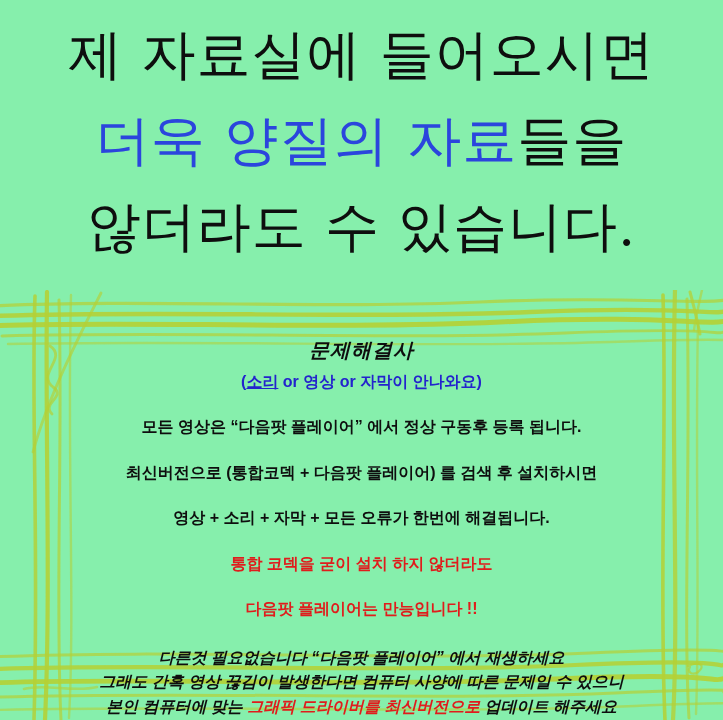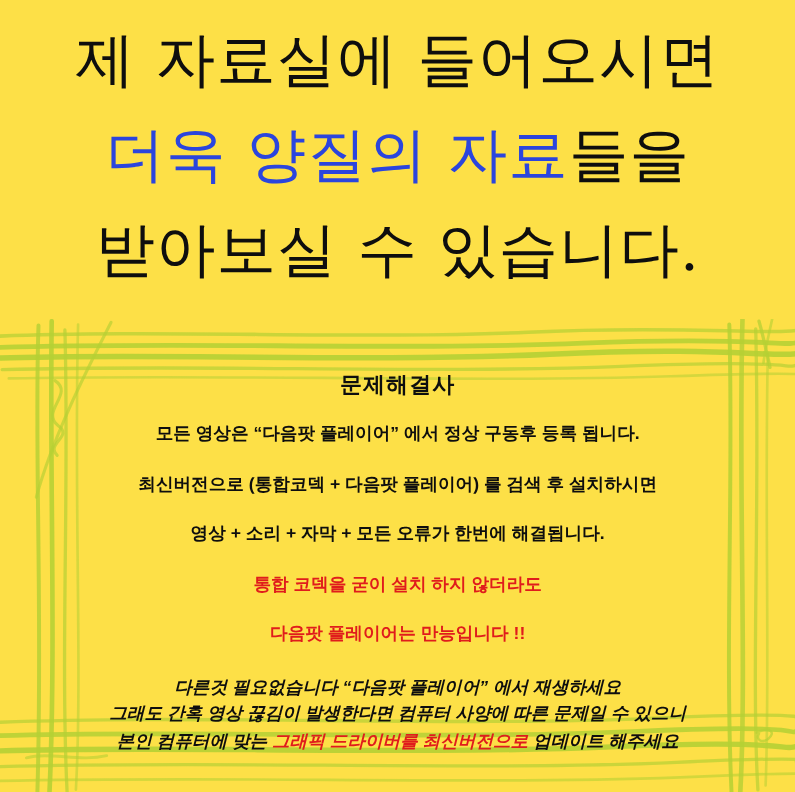--- a/index.html
+++ b/index.html
@@ -1,54 +1,54 @@
 <!DOCTYPE html>
 <html style="--green: #b5d034; --blue: #2323cd; --blue-banner: #2b45dd; --red: #e01c1c; --ink: #0e0e0e;"><head>
 <meta charset="utf-8">
 <style>
   :root{
     --green:#b5d034; --blue:#2323cd; --blue-banner:#2b45dd;
     --red:#e01c1c; --ink:#0e0e0e;
   }
   *{margin:0;padding:0;box-sizing:border-box;}
   body{background:#ffffff;font-family:"Liberation Sans",sans-serif;}
-  .page{position:relative;width:723px;height:720px;background:#fde047;overflow:hidden;}
+  .page{position:relative;width:723px;height:720px;background:#86efac;overflow:hidden;}
 
   
   .banner{position:absolute;top:12px;left:0;width:723px;text-align:center;
           font-family:"DejaVu Serif",serif;color:var(--ink);}
   .banner .line{height:86px;line-height:86px;font-size:54px;letter-spacing:1px;white-space:nowrap;}
   .banner .blue{color:var(--blue-banner);margin-top:16px;}
 
   
   .frame-svg{position:absolute;top:290px;left:0;width:723px;height:430px;}
   .frame-svg path{fill:none;stroke:var(--green);stroke-linecap:round;}
 
   
   .notice{position:absolute;top:338px;left:90px;width:543px;text-align:center;
           font-weight:bold;color:var(--ink);font-size:16px;}
-  .notice .title{font-size:20px;line-height:24px;margin-bottom:8px;letter-spacing:1px;}
+  .notice .title{font-size:20px;line-height:24px;margin-bottom:8px;letter-spacing:1px;font-style:italic;}
   .notice .hdr{color:var(--blue);line-height:24px;margin-bottom:2px;white-space:nowrap;}
   .notice .hdr .u{text-decoration:underline;}
   .notice .ln{line-height:25.5px;white-space:nowrap;margin-top:20px;}
   .notice .warn{color:var(--red);}
   .notice .gap{height:24px;}
   .notice .hdr2{color:var(--blue);line-height:26px;white-space:nowrap;}
   .notice .ln2{line-height:24.5px;white-space:nowrap;font-style:italic;}
   .notice .red-part{color:var(--red);}
 </style>
 </head>
 <body>
 
 <div class="page">
 
   <div class="banner">
     <div class="line">제 자료실에 들어오시면</div>
     <div class="line"><span class="blue">더욱 양질의 자료</span><span>들을</span></div>
-    <div class="line">받아보실 수 있습니다.</div>
+    <div class="line">않더라도 수 있습니다.</div>
   </div>
 
   <svg class="frame-svg" viewBox="0 0 723 430" aria-hidden="true">
     <g>
       <path d="M -10 16 C 140 9, 330 19, 480 12 S 700 16, 733 9" stroke-width="3.2" opacity="0.72"></path>
       <path d="M -6 26 C 160 20, 360 29, 530 22 S 712 27, 730 20" stroke-width="4.4" opacity="0.88"></path>
       <path d="M -10 36 C 110 30, 330 40, 500 32 S 705 37, 732 30" stroke-width="5" opacity="0.9"></path>
       <path d="M 2 46 C 190 41, 390 50, 565 43 S 708 47, 727 41" stroke-width="3" opacity="0.7"></path>
       <path d="M 8 54 C 210 50, 430 58, 610 52 S 716 55, 728 50" stroke-width="2.4" opacity="0.55"></path>
       <path d="M 690 2 C 694 16, 697 30, 700 44" stroke-width="3" opacity="0.75"></path>
@@ -75,20 +75,21 @@
       <path d="M 0 407 C 195 401, 435 411, 615 403 S 710 407, 726 401" stroke-width="3" opacity="0.7"></path>
       <path d="M -6 420 C 215 415, 455 424, 635 416 S 714 421, 727 414" stroke-width="2.4" opacity="0.58"></path>
       <path d="M 688 376 C 700 370, 706 376, 698 382 C 692 386, 687 382, 690 377" stroke-width="2.2" opacity="0.7"></path>
       <path d="M 24 399 C 45 393, 72 403, 97 397" stroke-width="2.6" opacity="0.6"></path>
     </g>
   </svg>
 
   <div class="notice">
     <div class="title">문제해결사</div>
 
+    <div class="hdr"><span>(</span><span class="u">소리</span><span> or 영상 or 자막이 안나와요)</span></div>
 
     <div class="ln">모든 영상은 “다음팟 플레이어” 에서 정상 구동후 등록 됩니다.</div>
     <div class="ln">최신버전으로 (통합코덱 + 다음팟 플레이어) 를 검색 후 설치하시면</div>
     <div class="ln">영상 + 소리 + 자막 + 모든 오류가 한번에 해결됩니다.</div>
     <div class="ln warn">통합 코덱을 굳이 설치 하지 않더라도</div>
     <div class="ln warn">다음팟 플레이어는 만능입니다 !!</div>
 
     <div class="gap"></div>
 
     <div class="ln2">다른것 필요없습니다 “다음팟 플레이어” 에서 재생하세요</div>

